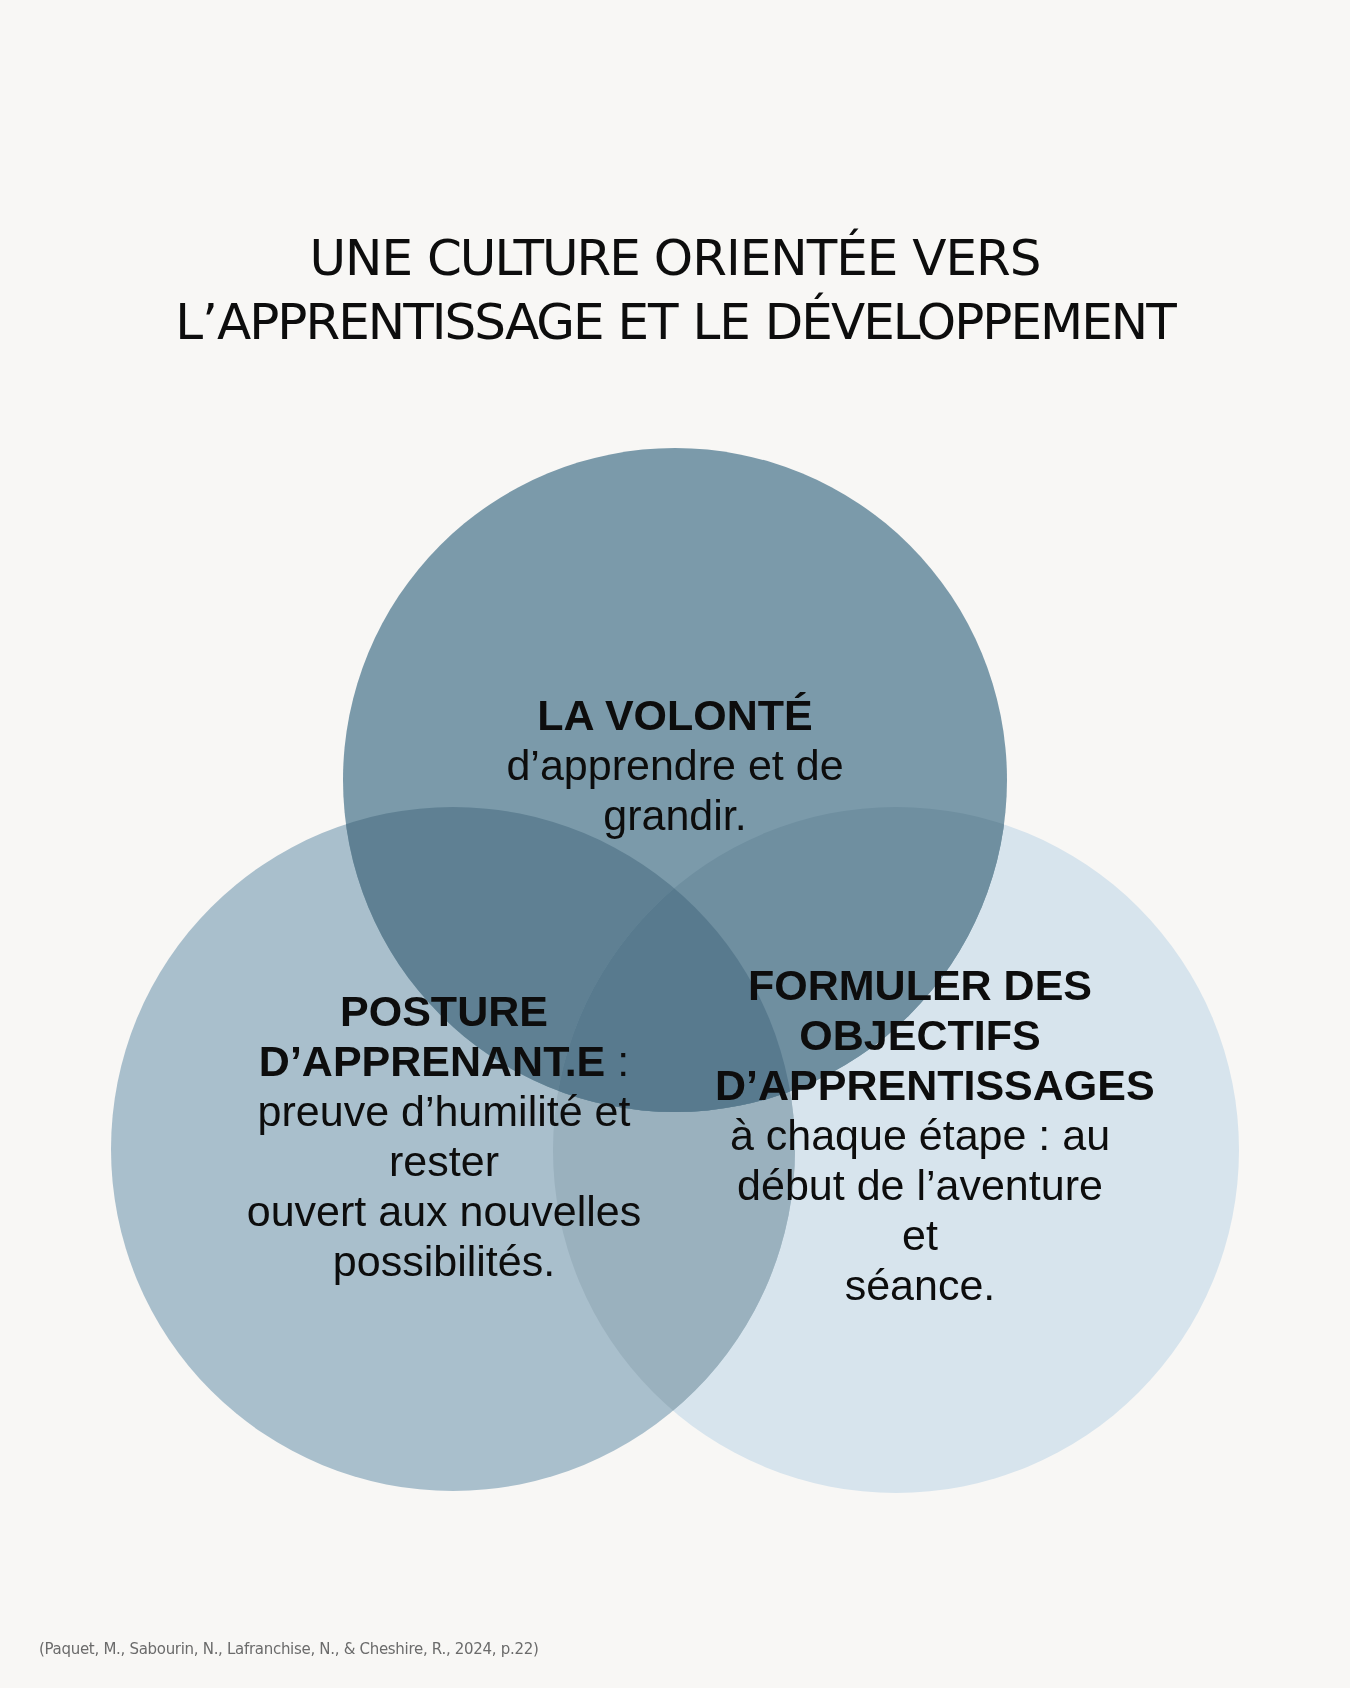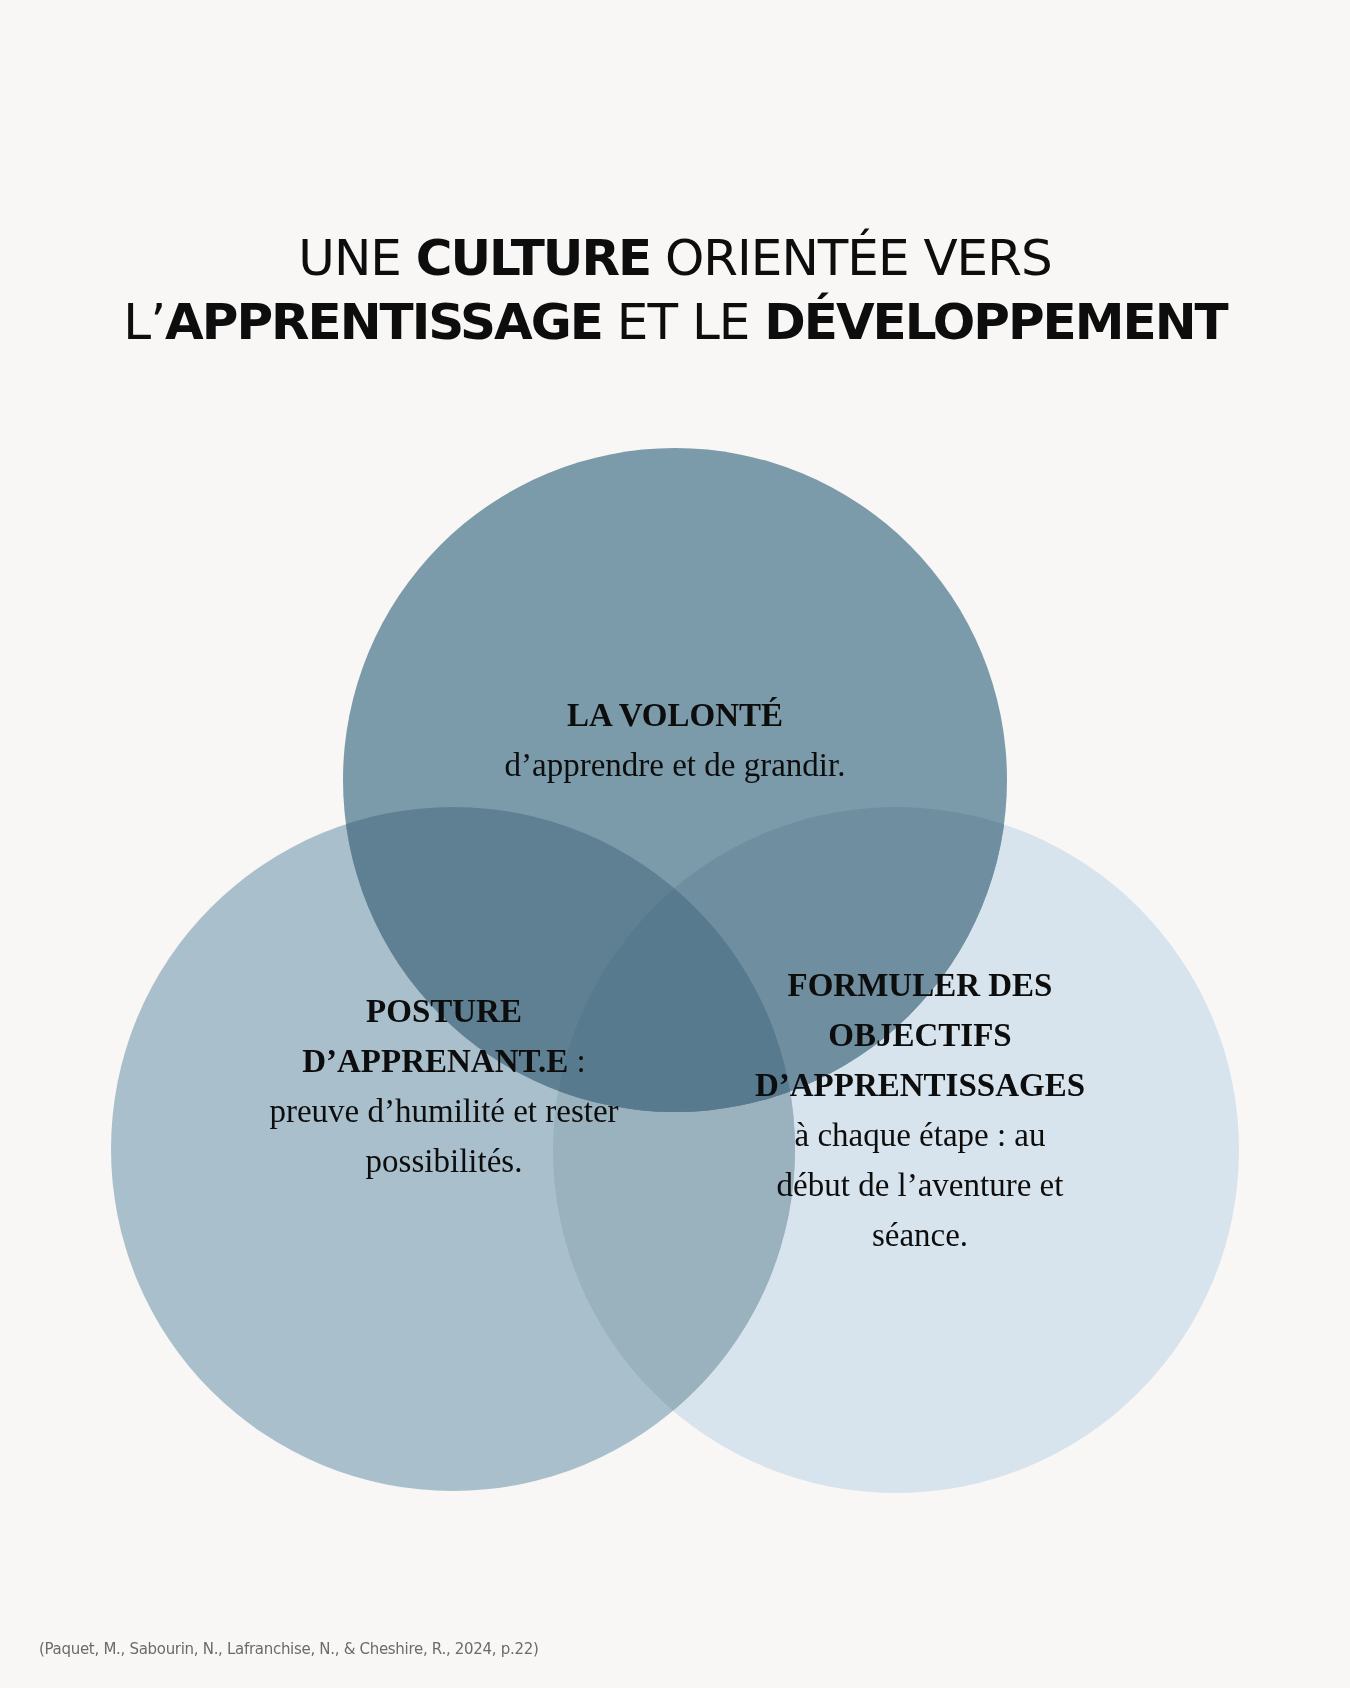--- a/index.html
+++ b/index.html
@@ -13,26 +13,26 @@
     .title {
       position: absolute; left: 0; top: 226px; width: 1350px;
       text-align: center;
       font-family: "DejaVu Sans", sans-serif;
       font-size: 50px; line-height: 64px;
       letter-spacing: -1px;
       font-weight: 300;
     }
     .title .line { display: block; white-space: nowrap; }
     .title .light { font-weight: normal; margin-top: 8px; }
-    .title .bold { font-weight: bold; letter-spacing: -2px; }
+    .title .bold { font-weight: normal; letter-spacing: -2px; }
     svg.venn { position: absolute; left: 0; top: 0; }
     .label {
       position: absolute; text-align: center;
-      font-family: Liberation Serif, serif;
-      font-size: 33px; line-height: 50px;
+      font-family: Liberation Sans, sans-serif;
+      font-size: 43px; line-height: 50px;
     }
     .label .heading { font-weight: bold; display: block; }
     .label .body { font-weight: normal; display: block; }
     .label .inline-bold { font-weight: bold; }
     .citation {
       position: absolute; left: 39px; top: 1640px;
       font-family: "DejaVu Sans", sans-serif;
       font-size: 15px; color: #6b6b6b; letter-spacing: -0.3px;
     }
   </style>
@@ -82,20 +82,21 @@
 
 <div class="label" style="left:430px; top:690px; width:490px;">
   <span class="heading">LA VOLONTÉ</span>
   <span class="body">d’apprendre et de grandir.</span>
 </div>
 
 <div class="label" style="left:214px; top:970px; width:460px;margin-top:16px;">
   <span class="heading">POSTURE</span>
   <span class="body"><span class="inline-bold">D’APPRENANT.E</span><span> :</span></span>
   <span class="body">preuve d’humilité et rester</span>
+  <span class="body">ouvert aux nouvelles</span>
   <span class="body">possibilités.</span>
 </div>
 
 <div class="label" style="left:715px; top:960px; width:410px; line-height:50px;text-align:center;">
   <span class="heading">FORMULER DES</span>
   <span class="heading">OBJECTIFS</span>
   <span class="heading">D’APPRENTISSAGES</span>
   <span class="body">à chaque étape : au</span>
   <span class="body">début de l’aventure et</span>
   <span class="body">séance.</span>

